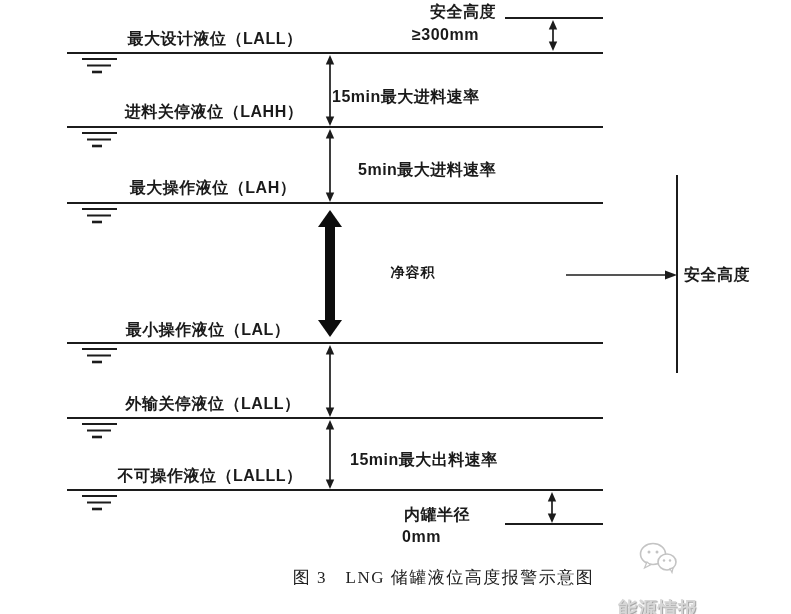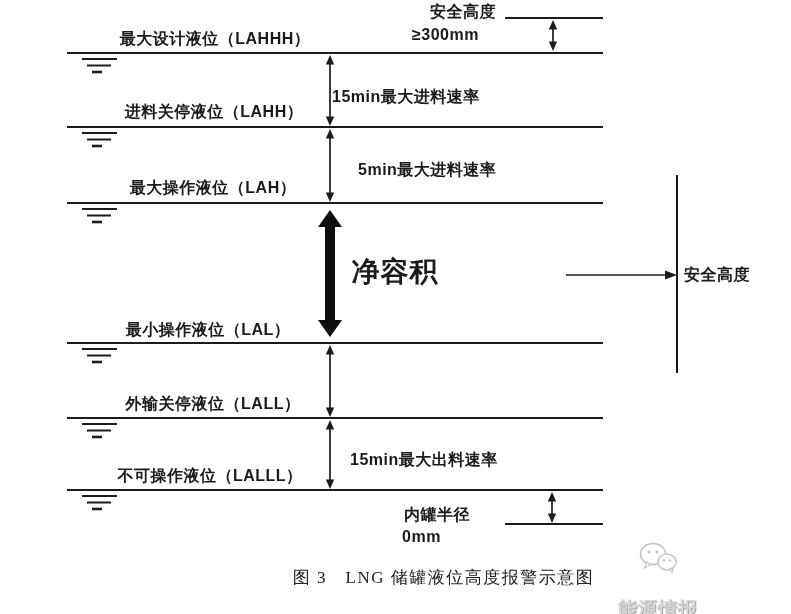--- a/index.html
+++ b/index.html
@@ -6,21 +6,21 @@
   .stage{
     position:relative;width:791px;height:614px;background:#ffffff;overflow:hidden;
     font-family:"Liberation Sans","DejaVu Sans",sans-serif;color:#1a1a1a;
   }
   .art{position:absolute;left:0;top:0;}
   .lbl{
     position:absolute;font-weight:700;font-size:16px;line-height:1.15;
     white-space:nowrap;color:#1a1a1a;letter-spacing:0.5px;
   }
   .lbl.center{transform:translate(-50%,-50%);}
-  .netvol{font-size:28px;letter-spacing:1px;}
+  .netvol{font-size:14px;letter-spacing:1px;margin-left:18px;}
   .caption{
     position:absolute;left:0;top:566px;width:100%;text-align:center;
     font-family:"Liberation Serif","DejaVu Serif",serif;font-weight:400;
     font-size:17px;letter-spacing:1.5px;color:#222;padding-left:48px;
   }
   .watermark{
     position:absolute;left:618px;top:542px;display:flex;align-items:center;gap:22px;flex-direction:column;
   }
   .watermark .wm-text{
     font-size:19px;font-weight:700;letter-spacing:1px;color:#d7d7d7;
@@ -101,21 +101,21 @@
       <path d="M330,337 L318,320 h24 z"></path>
     </g>
 
     <line x1="677" y1="175" x2="677" y2="373" stroke="#1c1c1c" stroke-width="2"></line>
     <g stroke="#1c1c1c" fill="#1c1c1c">
       <line x1="566" y1="275" x2="667" y2="275" stroke-width="1.7"></line>
       <path d="M677,275 l-12,-4.6 v9.2 z" stroke="none"></path>
     </g>
   </svg>
 
-  <div class="lbl center" style="left:215px;top:39px">最大设计液位（LAHHH）</div>
+  <div class="lbl center" style="left:215px;top:39px">最大设计液位（LALL）</div>
   <div class="lbl center" style="left:214px;top:112px">进料关停液位（LAHH）</div>
   <div class="lbl center" style="left:213px;top:188px">最大操作液位（LAH）</div>
   <div class="lbl center" style="left:208px;top:330px">最小操作液位（LAL）</div>
   <div class="lbl center" style="left:213px;top:404px">外输关停液位（LALL）</div>
   <div class="lbl center" style="left:210px;top:476px">不可操作液位（LALLL）</div>
 
   <div class="lbl" style="left:430px;top:3px">安全高度</div>
   <div class="lbl" style="left:412px;top:26px">≥300mm</div>
 
   <div class="lbl" style="left:332px;top:88px">15min最大进料速率</div>

